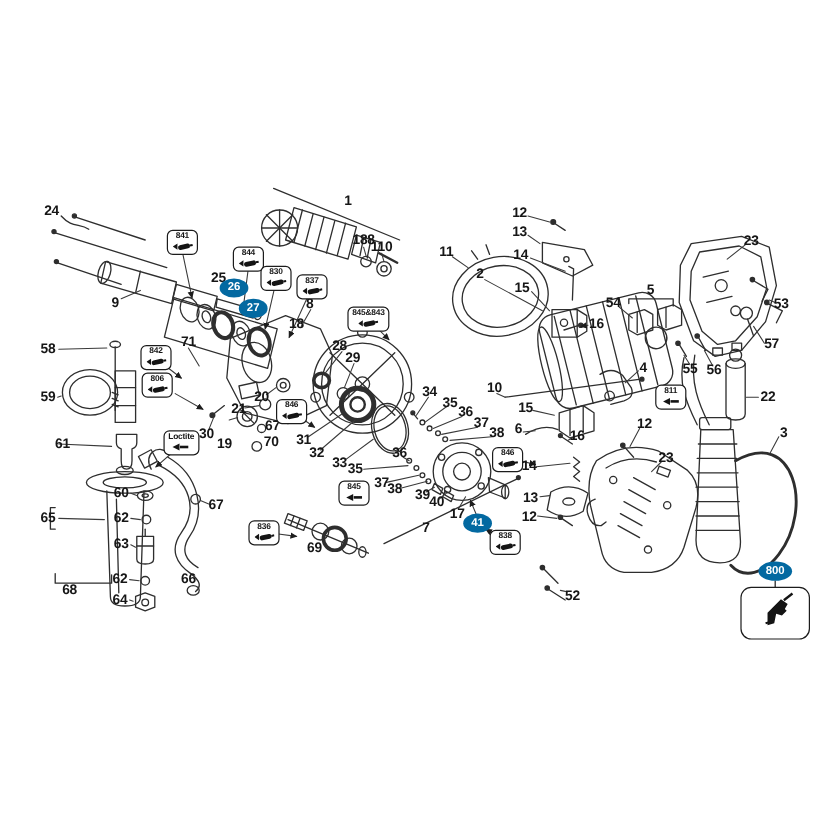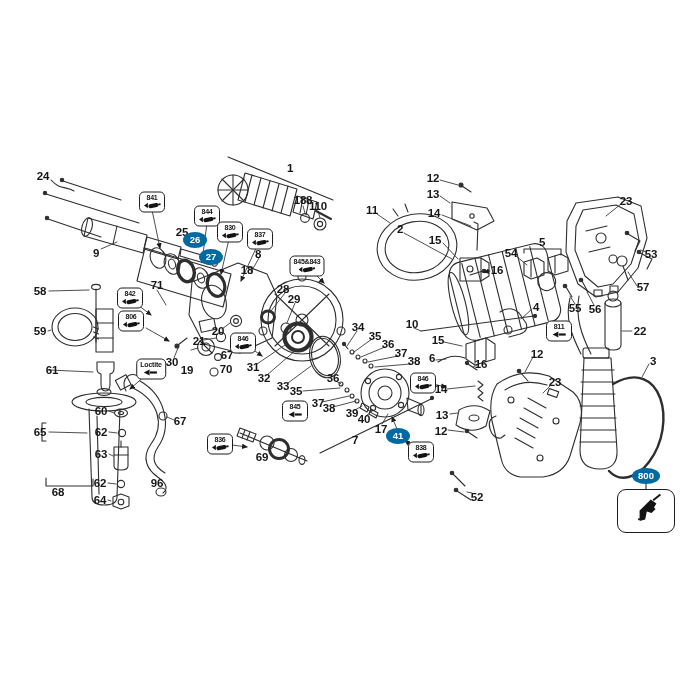--- a/index.html
+++ b/index.html
@@ -429,21 +429,21 @@
       <div class="co num" style="left: 40px; top: 291px;">58</div>
       <div class="co num" style="left: 40px; top: 331px;">59</div>
       <div class="co num" style="left: 52px; top: 370px;">61</div>
       <div class="co num" style="left: 40px; top: 432px;">65</div>
       <div class="co num" style="left: 58px; top: 492px;">68</div>
       <div class="co num" style="left: 101px; top: 411px;">60</div>
       <div class="co num" style="left: 101px; top: 432px;">62</div>
       <div class="co num" style="left: 101px; top: 454px;">63</div>
       <div class="co num" style="left: 100px; top: 483px;">62</div>
       <div class="co num" style="left: 100px; top: 500px;">64</div>
-      <div class="co num" style="left: 157px; top: 483px;">96</div>
+      <div class="co num" style="left: 157px; top: 483px;">66</div>
       <div class="co num" style="left: 180px; top: 421px;">67</div>
       <div class="co num" style="left: 172px; top: 362px;">30</div>
       <div class="co num" style="left: 187px; top: 370px;">19</div>
       <div class="co num" style="left: 199px; top: 341px;">21</div>
       <div class="co num" style="left: 218px; top: 331px;">20</div>
       <div class="co num" style="left: 227px; top: 355px;">67</div>
       <div class="co num" style="left: 226px; top: 369px;">70</div>
       <div class="co num" style="left: 157px; top: 285px;">71</div>
       <div class="co num" style="left: 182px; top: 232px;">25</div>
       <div class="co num" style="left: 258px; top: 254px;">8</div>

